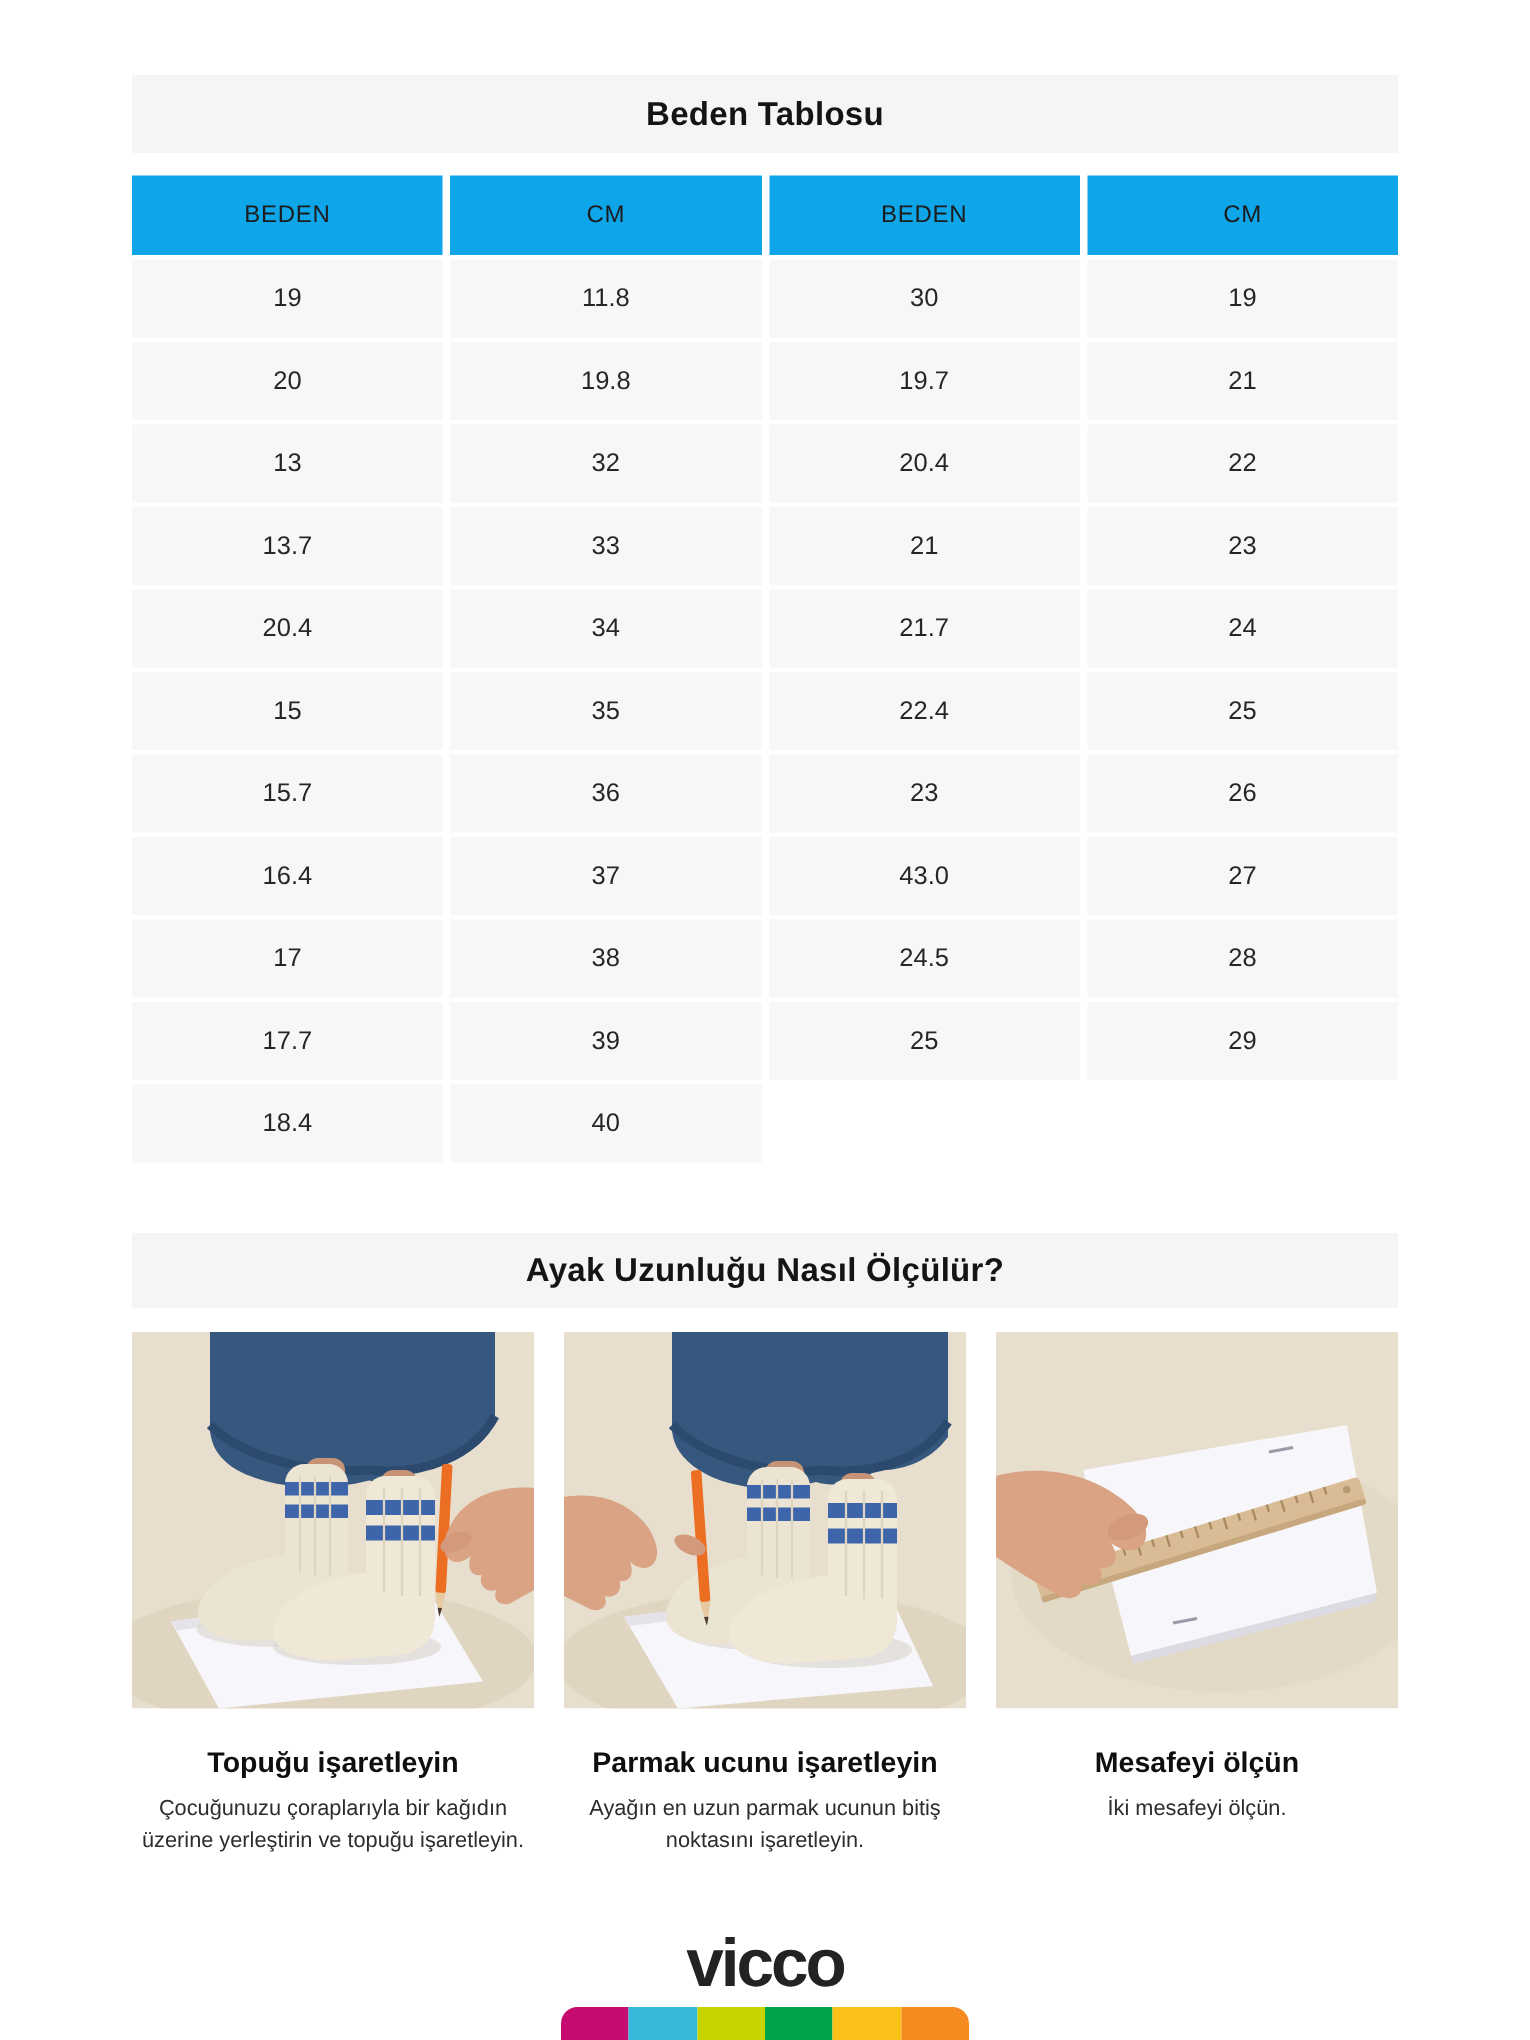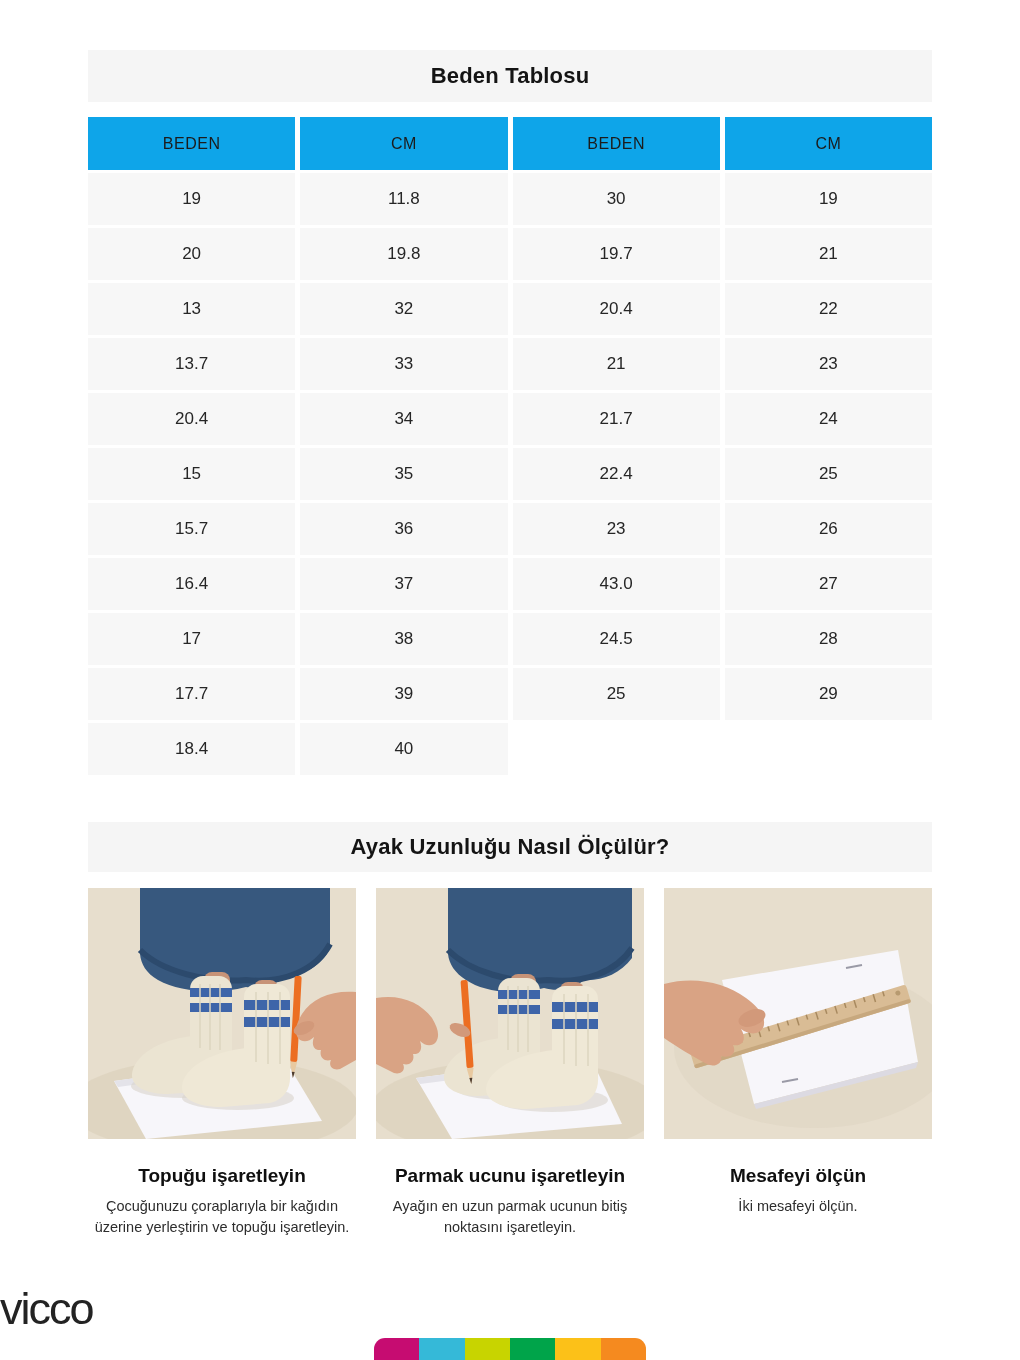--- a/index.html
+++ b/index.html
@@ -21,22 +21,22 @@
   .size-table .cell { background:#f7f7f7; height:52px; display:flex; align-items:center; justify-content:center;
                       font-size:17px; color:#262626; }
 
   
   .steps { top:888px; display:grid; grid-template-columns:repeat(3,1fr); gap:20px; }
   .step .photo { width:100%; height:251px; display:block; }
   .step .step-title { margin-top:26px; text-align:center; font-size:19px; font-weight:800; color:#0f0f0f; }
   .step .step-desc { margin-top:9px; text-align:center; font-size:14.5px; line-height:1.45; color:#2d2d2d; }
 
   
-  .brand { position:absolute; top:1283px; left:0; width:1020px; 
-           font-size:45px; font-weight:400; letter-spacing:-2px; color:#232323; }
+  .brand { position:absolute; top:1283px; left:0; width:1020px; text-align:center;
+           font-size:45px; font-weight:700; letter-spacing:-2px; color:#232323; }
   .brand-bar { position:absolute; bottom:0; left:50%; transform:translateX(-50%);
                width:272px; height:22px; display:flex; overflow:hidden;
                border-radius:11px 11px 0 0; }
   .brand-bar .seg { flex:1; height:100%; }
 </style>
 </head>
 <body>
 
 <div class="page">
 

